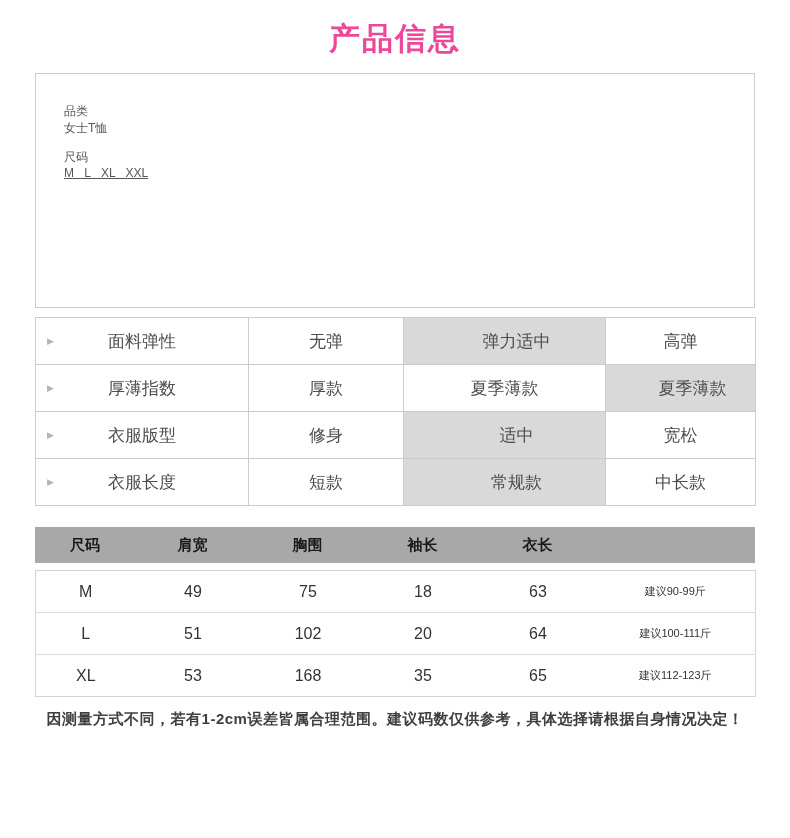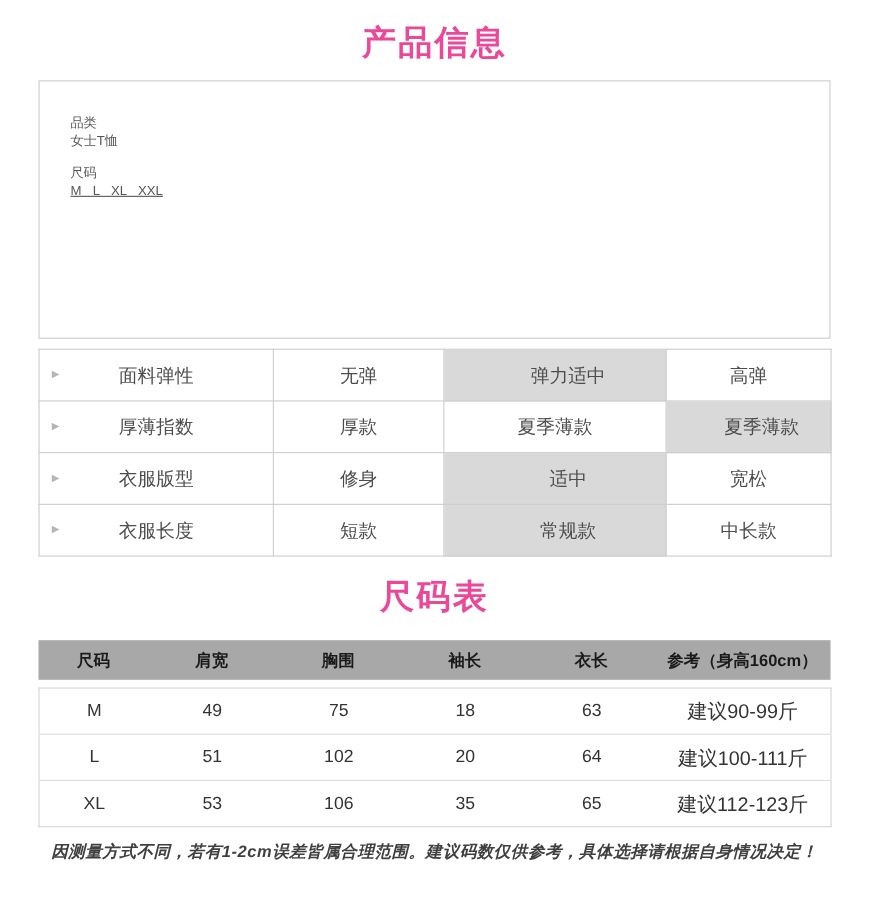--- a/index.html
+++ b/index.html
@@ -31,24 +31,24 @@
   
   .size-header { width:720px; margin:21px 0 7px 35px; height:36px;
                  background:var(--header-bar-bg,#a8a8a8);
                  display:grid; grid-template-columns:100px 115px 115px 115px 115px 160px;
                  align-items:center; text-align:center; font-size:15px; font-weight:700; color:#1a1a1a; }
   .size-table { width:720px; margin-left:35px; border-collapse:collapse; table-layout:fixed;
                 border:1px solid #d4d4d4; }
   .size-table td { height:41px; text-align:center; font-size:16px; color:#333333;
                    border-top:1px solid #dddddd; padding:0; }
   .size-table tr:first-child td { border-top:none; }
-  .size-table td.ref { font-size:18px; }
+  .size-table td.ref { font-size:11px; }
 
   .footnote { margin-top:13px; text-align:center; font-size:15px; font-weight:700;
-              color:#3f3f3f; letter-spacing:0.5px;font-style:italic; }
+              color:#3f3f3f; letter-spacing:0.5px; }
 </style>
 </head>
 <body>
 
 <div class="page">
 
   <div class="big-title">产品信息</div>
 
   <div class="info-box">
     <div class="info-row">
@@ -101,29 +101,27 @@
         <span class="tri">▶</span>
         <span>衣服长度</span>
       </td>
       <td class="opt">短款</td>
       <td class="opt selected">常规款</td>
       <td class="opt">中长款</td>
     </tr>
   </tbody>
     </table>
 
-  <div class="big-title title2">尺码表</div>
 
   <div class="size-header">
     <span>尺码</span>
     <span>肩宽</span>
     <span>胸围</span>
     <span>袖长</span>
     <span>衣长</span>
-    <span>参考（身高160cm）</span>
   </div>
 
   <table class="size-table">
     <colgroup>
         <col style="width:100px">
         <col style="width:115px">
         <col style="width:115px">
         <col style="width:115px">
         <col style="width:115px">
         <col style="width:160px">
@@ -141,21 +139,21 @@
       <td>L</td>
       <td>51</td>
       <td>102</td>
       <td>20</td>
       <td>64</td>
       <td class="ref">建议100-111斤</td>
     </tr>
     <tr>
       <td>XL</td>
       <td>53</td>
-      <td>106</td>
+      <td>168</td>
       <td>35</td>
       <td>65</td>
       <td class="ref">建议112-123斤</td>
     </tr>
   </tbody>
     </table>
 
   <div class="footnote">因测量方式不同，若有1-2cm误差皆属合理范围。建议码数仅供参考，具体选择请根据自身情况决定！</div>
 
 </div>

